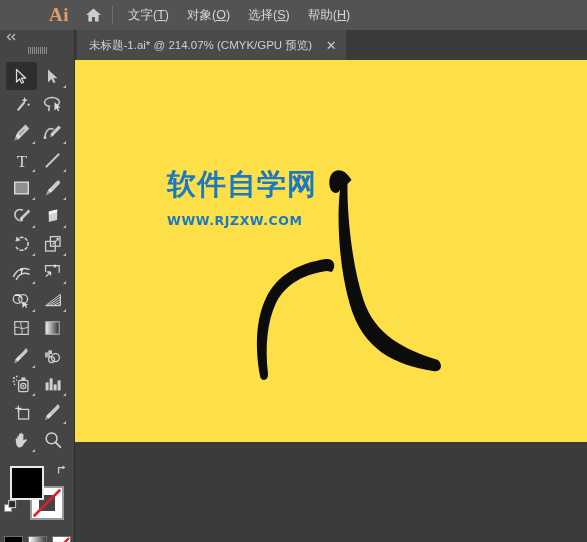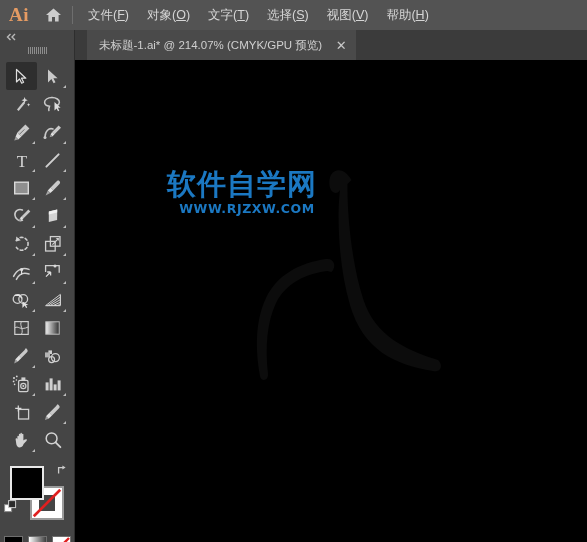--- a/index.html
+++ b/index.html
@@ -13,63 +13,64 @@
 
   
   .menubar{
     position:absolute;left:0;top:0;width:587px;height:30px;
     background:#535353;display:flex;align-items:center;
   }
   .ai-logo{
     width:38px;height:30px;display:flex;align-items:center;justify-content:center;
     color:#e59b63;font-size:19px;font-weight:bold;letter-spacing:.5px;
     font-family:"Liberation Serif","DejaVu Serif",serif;
+    margin-left:40px;
   }
   .home-icon{
     width:30px;height:30px;display:flex;align-items:center;justify-content:center;
   }
   .menu-sep{width:1px;height:18px;background:#6e6e6e;margin:0 6px 0 4px;}
   .menu-items{display:flex;align-items:center;}
   .menu-item{
     color:#d6d6d6;font-size:12.5px;padding:4px 9px;white-space:nowrap;cursor:default;
   }
   .menu-item .acc{text-decoration:underline;}
 
   
   .tabbar{
     position:absolute;left:75px;top:30px;width:512px;height:30px;
     background:#3b3b3b;
   }
   .doc-tab{
-    position:absolute;left:12px;top:0;height:30px;
+    position:absolute;left:2px;top:0;height:30px;
     background:#4a4a4a;display:flex;align-items:center;
     padding:0 8px 0 12px;box-sizing:border-box;
   }
   .doc-tab-title{color:#cfcfcf;font-size:11.5px;white-space:nowrap;}
   .tab-close{
     color:#c8c8c8;font-size:13px;margin-left:12px;line-height:1;cursor:default;
     width:14px;text-align:center;
   }
 
   
   .canvas{
-    position:absolute;left:75px;top:60px;width:512px;height:482px;
-    background:#000000;overflow:hidden;
+    position:absolute;left:75px;top:60px;width:512px;height:382px;
+    background:#fde047;overflow:hidden;
   }
   .artwork{position:absolute;left:0;top:0;}
   .watermark{
     position:absolute;left:92px;top:110px;width:160px;user-select:none;
   }
   .wm-cn{
     font-size:29px;font-weight:bold;color:#1b78c2;letter-spacing:1px;
     line-height:1;font-family:"DejaVu Sans","Liberation Sans",sans-serif;
   }
   .wm-url{
     font-size:12.5px;font-weight:bold;color:#1b78c2;letter-spacing:.6px;
-    margin-top:2px;font-family:"DejaVu Sans","Liberation Sans",sans-serif;text-align:center;
+    margin-top:14px;font-family:"DejaVu Sans","Liberation Sans",sans-serif;
   }
 
   
   .toolbar{
     position:absolute;left:0;top:30px;width:75px;height:512px;
     background:#454545;border-right:1px solid #2e2e2e;box-sizing:border-box;
   }
   .tb-collapse{
     height:14px;display:flex;align-items:center;padding-left:6px;
     color:#b5b5b5;font-size:9px;letter-spacing:-1px;
@@ -128,25 +129,23 @@
 
   <div class="menubar">
     <div class="ai-logo">Ai</div>
     <div class="home-icon">
       <svg width="17" height="16" viewBox="0 0 17 16">
         <path d="M8.5 1.5 L16 8 L13.6 8 L13.6 14.5 L10 14.5 L10 10 L7 10 L7 14.5 L3.4 14.5 L3.4 8 L1 8 Z" fill="#cdcdcd"></path>
       </svg>
     </div>
     <div class="menu-sep"></div>
     <div class="menu-items">
-      <div class="menu-item"><span>文件</span>(<span class="acc">F</span>)</div>
+      <div class="menu-item"><span>文字</span>(<span class="acc">T</span>)</div>
       <div class="menu-item"><span>对象</span>(<span class="acc">O</span>)</div>
-      <div class="menu-item"><span>文字</span>(<span class="acc">T</span>)</div>
       <div class="menu-item"><span>选择</span>(<span class="acc">S</span>)</div>
-      <div class="menu-item"><span>视图</span>(<span class="acc">V</span>)</div>
       <div class="menu-item"><span>帮助</span>(<span class="acc">H</span>)</div>
     </div>
   </div>
 
   <div class="tabbar">
     <div class="doc-tab">
       <span class="doc-tab-title">未标题-1.ai* @ 214.07% (CMYK/GPU 预览)</span>
       <span class="tab-close">✕</span>
     </div>
   </div>

